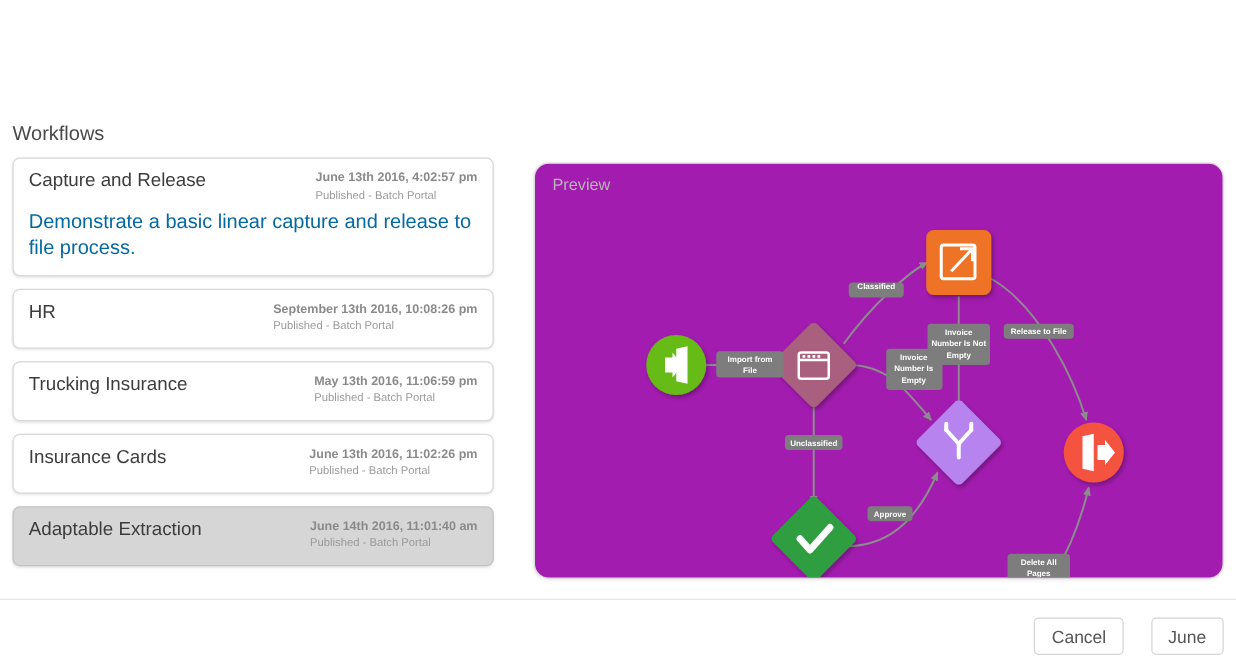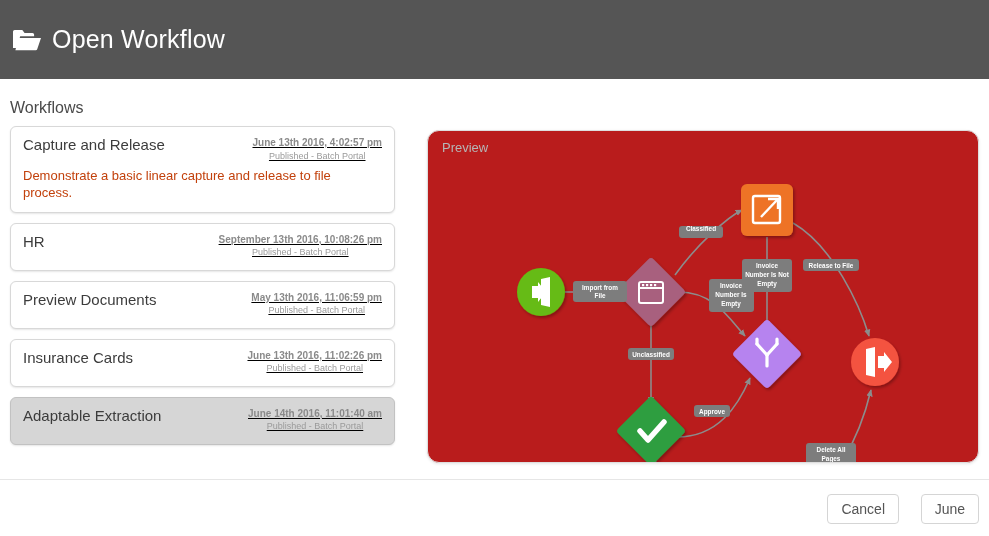--- a/index.html
+++ b/index.html
@@ -40,29 +40,29 @@
     border-radius: 6px;
     background: #ffffff;
     box-shadow: 0 1px 2px rgba(0,0,0,.10);
     padding: 9px 12px 10px 12px;
     margin-bottom: 10px;
     min-height: 44px;
   }
   .wf-item.selected { background: #d6d6d6; border-color: #c2c2c2; }
   .wf-row { display: flex; justify-content: space-between; align-items: flex-start; gap: 29px; }
   .wf-name { font-size: 15px; color: #3c3c3c; line-height: 1.25; }
-  .wf-meta { text-align: center; flex: none; padding-left: 8px; text-decoration: underline; }
+  .wf-meta { text-align: left; flex: none; padding-left: 8px; }
   .wf-date { font-size: 10px; color: #8a8a8a; font-weight: bold; line-height: 1.35; white-space: nowrap; }
   .wf-status { font-size: 9px; color: #9a9a9a; line-height: 1.5; white-space: nowrap; }
-  .wf-desc { font-size: 13px; color: #c2410c; margin-top: 5px; line-height: 1.3; }
+  .wf-desc { font-size: 16px; color: #0369a1; margin-top: 5px; line-height: 1.3; }
 
   
   .preview-panel {
     position: absolute; left: 427px; top: 51px; width: 552px; height: 333px;
-    border: 1px solid #dedede; border-radius: 12px; background: #b91c1c;
+    border: 1px solid #dedede; border-radius: 12px; background: #a21caf;
     box-shadow: 0 1px 3px rgba(0,0,0,.10);
     overflow: hidden;
   }
   .preview-label {
     position: absolute; left: 14px; top: 9px;
     font-size: 13px; color: #b6b6b6;
   }
   .diagram { position: absolute; left: 0; top: 0; width: 550px; height: 331px; }
 
   
@@ -79,29 +79,20 @@
     padding: 0 13px; cursor: pointer;
   }
   .btn-cancel { right: 90px; }
   .btn-open { right: 10px; }
 </style>
 </head>
 <body>
 
 <div id="app">
 
-  <div class="titlebar">
-    <span class="folder-icon">
-      <svg viewBox="0 0 30 24" width="30" height="24" aria-hidden="true">
-        <path d="M1 3.5 A1.6 1.6 0 0 1 2.6 2 H10.3 L12.6 5 H20.5 A1.6 1.6 0 0 1 22.1 6.6 V8.3 H8.2 L4.6 20 H1 Z" fill="#ffffff"></path>
-        <path d="M6.4 9.9 H29 L25.2 21.2 A1.6 1.6 0 0 1 23.7 22.3 H3.4 Z" fill="#ffffff"></path>
-      </svg>
-    </span>
-    <span class="title-text">Open Workflow</span>
-  </div>
 
   <div class="body-area">
 
     <div class="section-label">Workflows</div>
 
     <div class="wf-list">
 
       <div class="wf-item">
         <div class="wf-row">
           <div class="wf-name">Capture and Release</div>
@@ -118,21 +109,21 @@
           <div class="wf-name">HR</div>
           <div class="wf-meta">
             <div class="wf-date">September 13th 2016, 10:08:26 pm</div>
             <div class="wf-status">Published - Batch Portal</div>
           </div>
         </div>
       </div>
 
       <div class="wf-item">
         <div class="wf-row">
-          <div class="wf-name">Preview Documents</div>
+          <div class="wf-name">Trucking Insurance</div>
           <div class="wf-meta">
             <div class="wf-date">May 13th 2016, 11:06:59 pm</div>
             <div class="wf-status">Published - Batch Portal</div>
           </div>
         </div>
       </div>
 
       <div class="wf-item">
         <div class="wf-row">
           <div class="wf-name">Insurance Cards</div>

